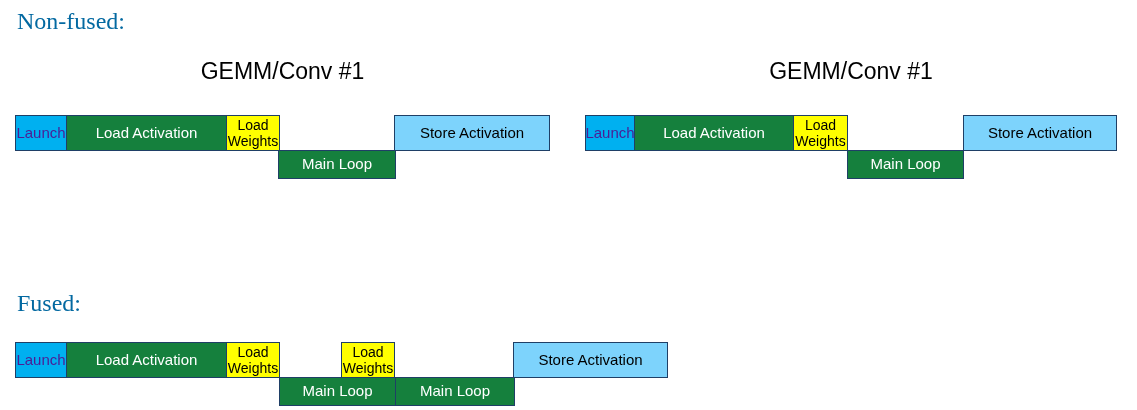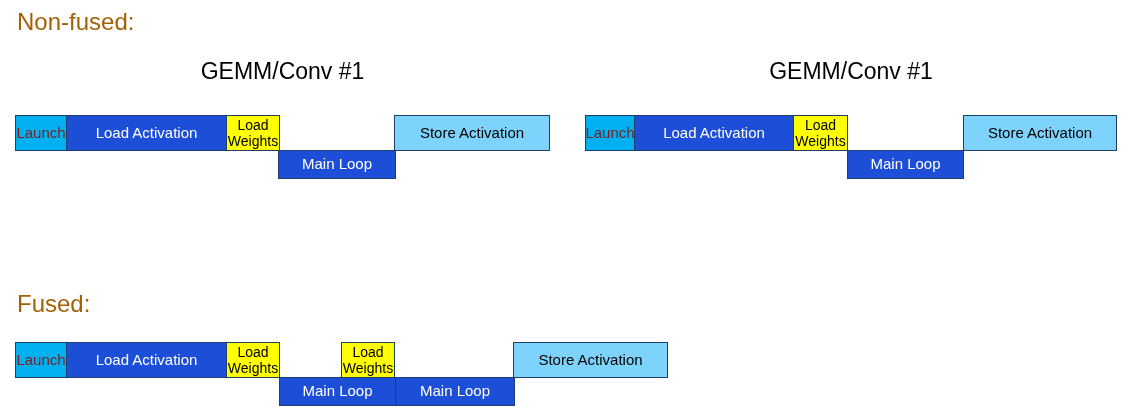--- a/index.html
+++ b/index.html
@@ -13,22 +13,23 @@
   }
   .canvas {
     position: relative;
     width: 1137px;
     height: 410px;
     background: #ffffff;
   }
   .heading {
     position: absolute;
     font-size: 24px;
-    color: #a16207;
+    color: #0369a1;
     white-space: nowrap;
+    font-family: Liberation Serif, serif;
   }
   .block-title {
     position: absolute;
     font-size: 23px;
     color: #000000;
     white-space: nowrap;
   }
   .box {
     position: absolute;
     box-sizing: border-box;
@@ -36,24 +37,24 @@
     display: flex;
     align-items: center;
     justify-content: center;
     text-align: center;
     font-size: 15px;
     line-height: 1.1;
     overflow: visible;
   }
   .launch {
     background: #00b0f0;
-    color: #7f1d1d;
+    color: #4c1d95;
   }
   .purple {
-    background: #1d4ed8;
+    background: #15803d;
     color: #ffffff;
   }
   .weights {
     background: #ffff00;
     color: #000000;
     font-size: 14px;
     line-height: 1.15;
     padding: 12px 1px;
   }
   .store {

